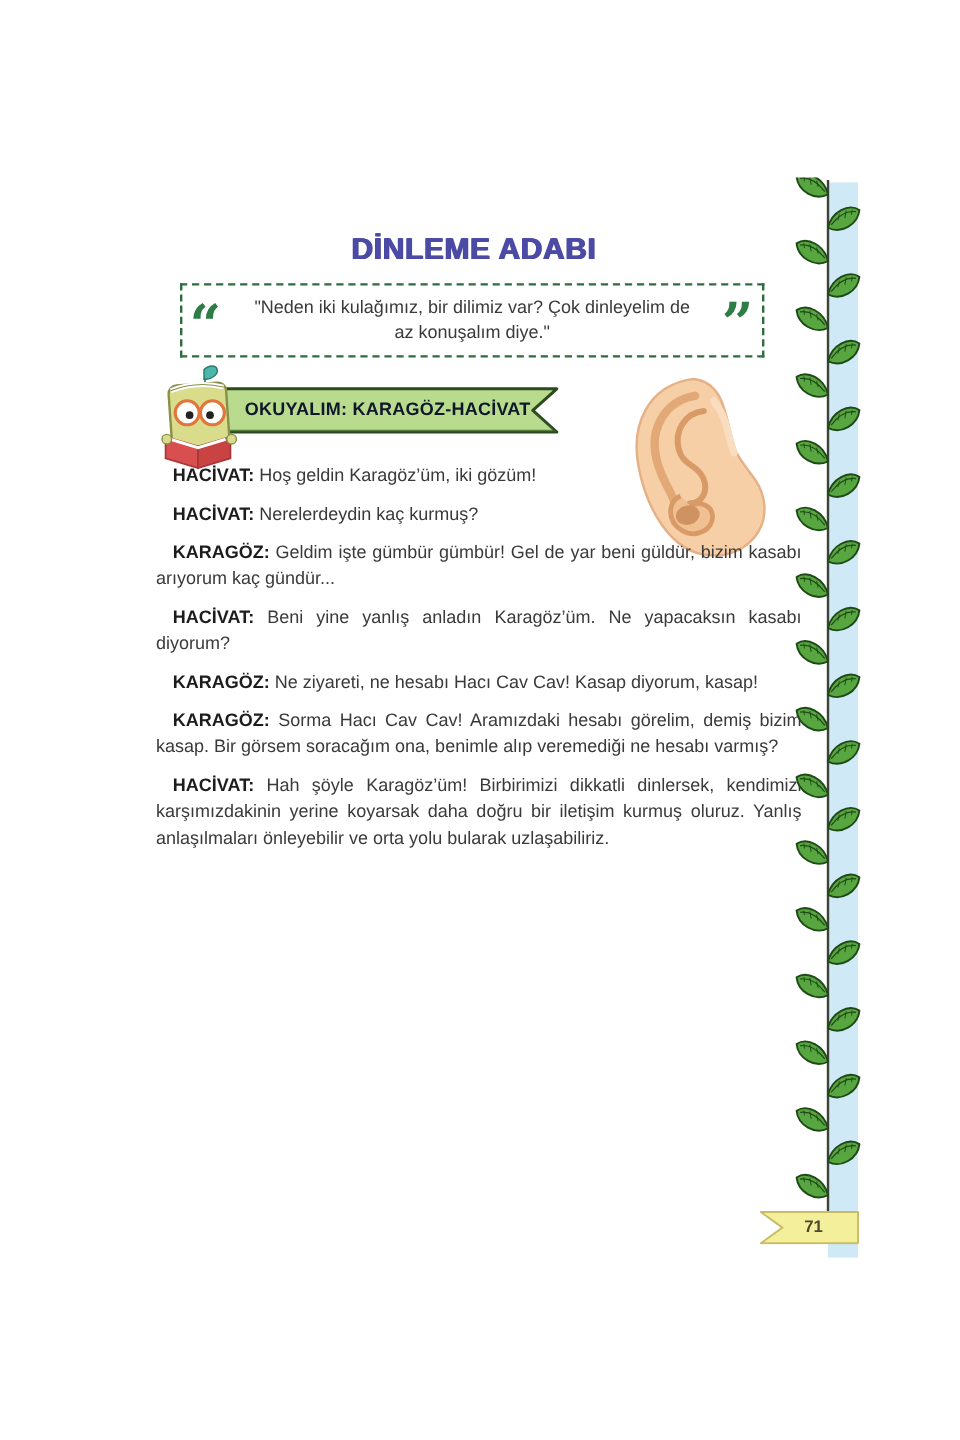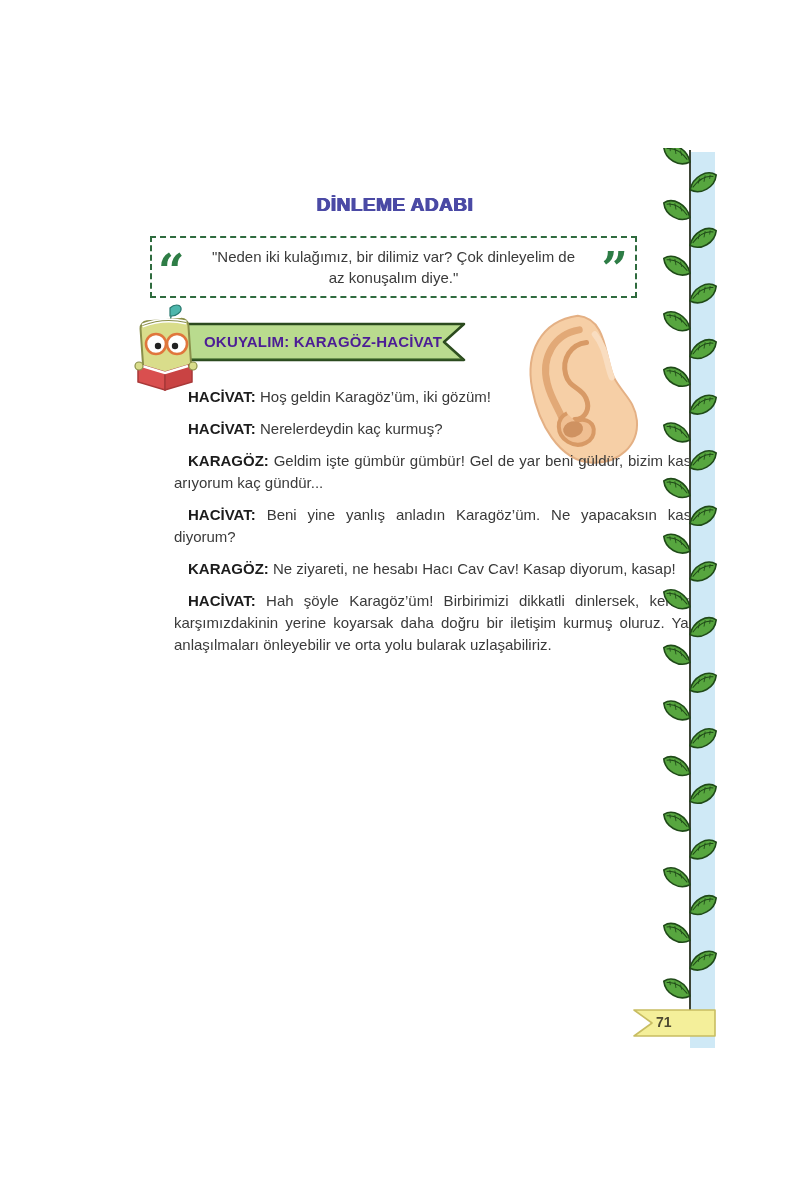--- a/index.html
+++ b/index.html
@@ -6,21 +6,21 @@
   body{
     width:800px;height:1200px;background:#ffffff;
     font-family:"Liberation Sans", sans-serif;
     position:relative;overflow:hidden;
   }
   .page{position:absolute;inset:0;}
 
   
   .title{
     position:absolute;left:0;top:194px;width:790px;
-    text-align:center;font-size:19px;font-weight:bold;
+    text-align:center;font-size:25px;font-weight:bold;
     color:#4b4aa5;letter-spacing:.5px;
     text-shadow:.6px 0 0 #4b4aa5,-.6px 0 0 #4b4aa5;
   }
 
   
   .quote-box{
     position:absolute;left:150px;top:236px;width:483px;height:58px;
     border:2px dashed #2e6b3e;
     display:flex;align-items:center;justify-content:center;
     background:#fff;
@@ -34,47 +34,47 @@
     font-size:46px;color:#2e7d46;line-height:1;
   }
   .qmark.open{left:158px;top:248px;}
   .qmark.close{right:172px;top:246px;}
 
   
   .banner-wrap{position:absolute;left:168px;top:322px;width:300px;height:42px;}
   .banner-label{
     position:absolute;left:36px;top:0;width:238px;height:39px;
     display:flex;align-items:center;justify-content:center;
-    font-size:15px;font-weight:bold;color:#4c1d95;letter-spacing:.2px;
+    font-size:15px;font-weight:bold;color:#0f172a;letter-spacing:.2px;
     white-space:nowrap;
   }
   .mascot{position:absolute;left:126px;top:304px;}
 
   
   .ear{position:absolute;left:512px;top:310px;}
 
   
   .dialogue{
     position:absolute;left:130px;top:386px;width:538px;
-    font-size:15px;line-height:22px;color:#3a3a3a;margin-left:44px;
+    font-size:15px;line-height:22px;color:#3a3a3a;
   }
   .dialogue p{
     margin:0 0 10px 0;text-indent:14px;text-align:justify;
   }
   .dialogue .speaker{font-weight:bold;color:#1c1c1c;}
 
   
   .stripe{position:absolute;left:690px;top:152px;width:25px;height:896px;background:#cfe9f6;}
   .vine-line{position:absolute;left:689px;top:150px;width:2px;height:862px;background:#3d4436;}
   .vine-svg{position:absolute;left:660px;top:148px;}
 
   
   .pagenum-wrap{position:absolute;left:632px;top:1009px;width:84px;height:28px;}
   .pagenum-label{
-    position:absolute;left:24px;top:5px;width:44px;
+    position:absolute;left:24px;top:5px;width:44px;text-align:center;
     font-size:14px;font-weight:bold;color:#4e4a32;
   }
 </style>
 </head>
 <body>
 
 <div class="page">
 
   <div class="title">DİNLEME ADABI</div>
 
@@ -138,20 +138,21 @@
 
   <p><span class="speaker">HACİVAT:</span> <span>Nerelerdeydin kaç kurmuş?</span></p>
 
   <p><span class="speaker">KARAGÖZ:</span> <span>Geldim işte gümbür gümbür! Gel de yar beni güldür, bizim kasabı arıyorum kaç gündür...</span></p>
 
 
   <p><span class="speaker">HACİVAT:</span> <span>Beni yine yanlış anladın Karagöz’üm. Ne yapacaksın kasabı diyorum?</span></p>
 
   <p><span class="speaker">KARAGÖZ:</span> <span>Ne ziyareti, ne hesabı Hacı Cav Cav! Kasap diyorum, kasap!</span></p>
 
+  <p><span class="speaker">KARAGÖZ:</span> <span>Sorma Hacı Cav Cav! Aramızdaki hesabı görelim, demiş bizim kasap. Bir görsem soracağım ona, benimle alıp veremediği ne hesabı varmış?</span></p>
 
 
 
 
 
   <p><span class="speaker">HACİVAT:</span> <span>Hah şöyle Karagöz’üm! Birbirimizi dikkatli dinlersek, kendimizi karşımızdakinin yerine koyarsak daha doğru bir iletişim kurmuş oluruz. Yanlış anlaşılmaları önleyebilir ve orta yolu bularak uzlaşabiliriz.</span></p>
 </div>
 
   <div class="stripe"></div>
   <div class="vine-line"></div>

